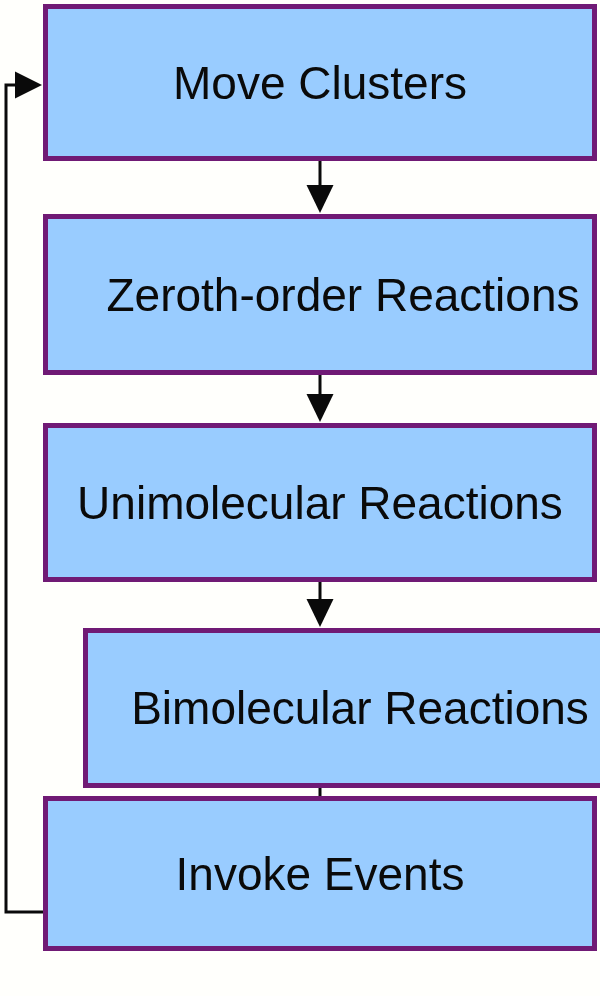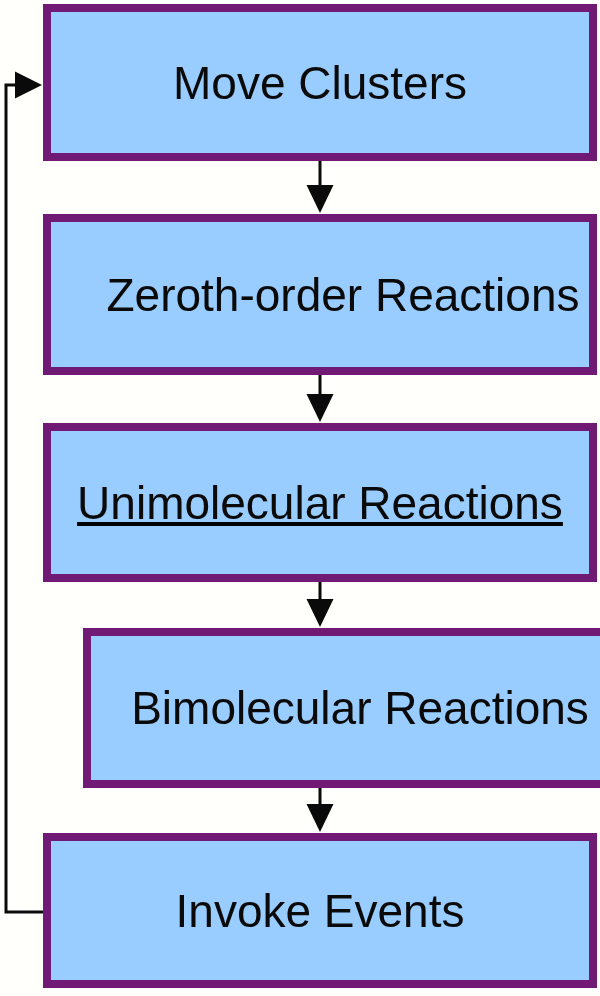--- a/index.html
+++ b/index.html
@@ -13,36 +13,36 @@
   .canvas {
     position: relative;
     width: 600px;
     height: 996px;
   }
   .node {
     position: absolute;
     left: 43px;
     width: 554px;
     background: #99ccff;
-    border: 8px solid #701a75;
+    border: 5px solid #701a75;
     display: flex;
     align-items: center;
     justify-content: center;
   }
   .node span {
     font-size: 46px;
     color: #0a0a0a;
     letter-spacing: 0px;
     white-space: nowrap;
   }
   .node-1 { top: 4px;   height: 157px; }
   .node-2 { top: 214px; height: 161px; padding-left: 46px; }
-  .node-3 { top: 423px; height: 159px; text-decoration: underline; }
+  .node-3 { top: 423px; height: 159px; }
   .node-4 { top: 628px; height: 160px; margin-left: 40px; }
-  .node-5 { top: 833px; height: 155px; }
+  .node-5 { top: 796px; height: 155px; }
   svg.connectors {
     position: absolute;
     top: 0; left: 0;
     width: 600px;
     height: 996px;
     pointer-events: none;
   }
 </style>
 </head>
 <body>

